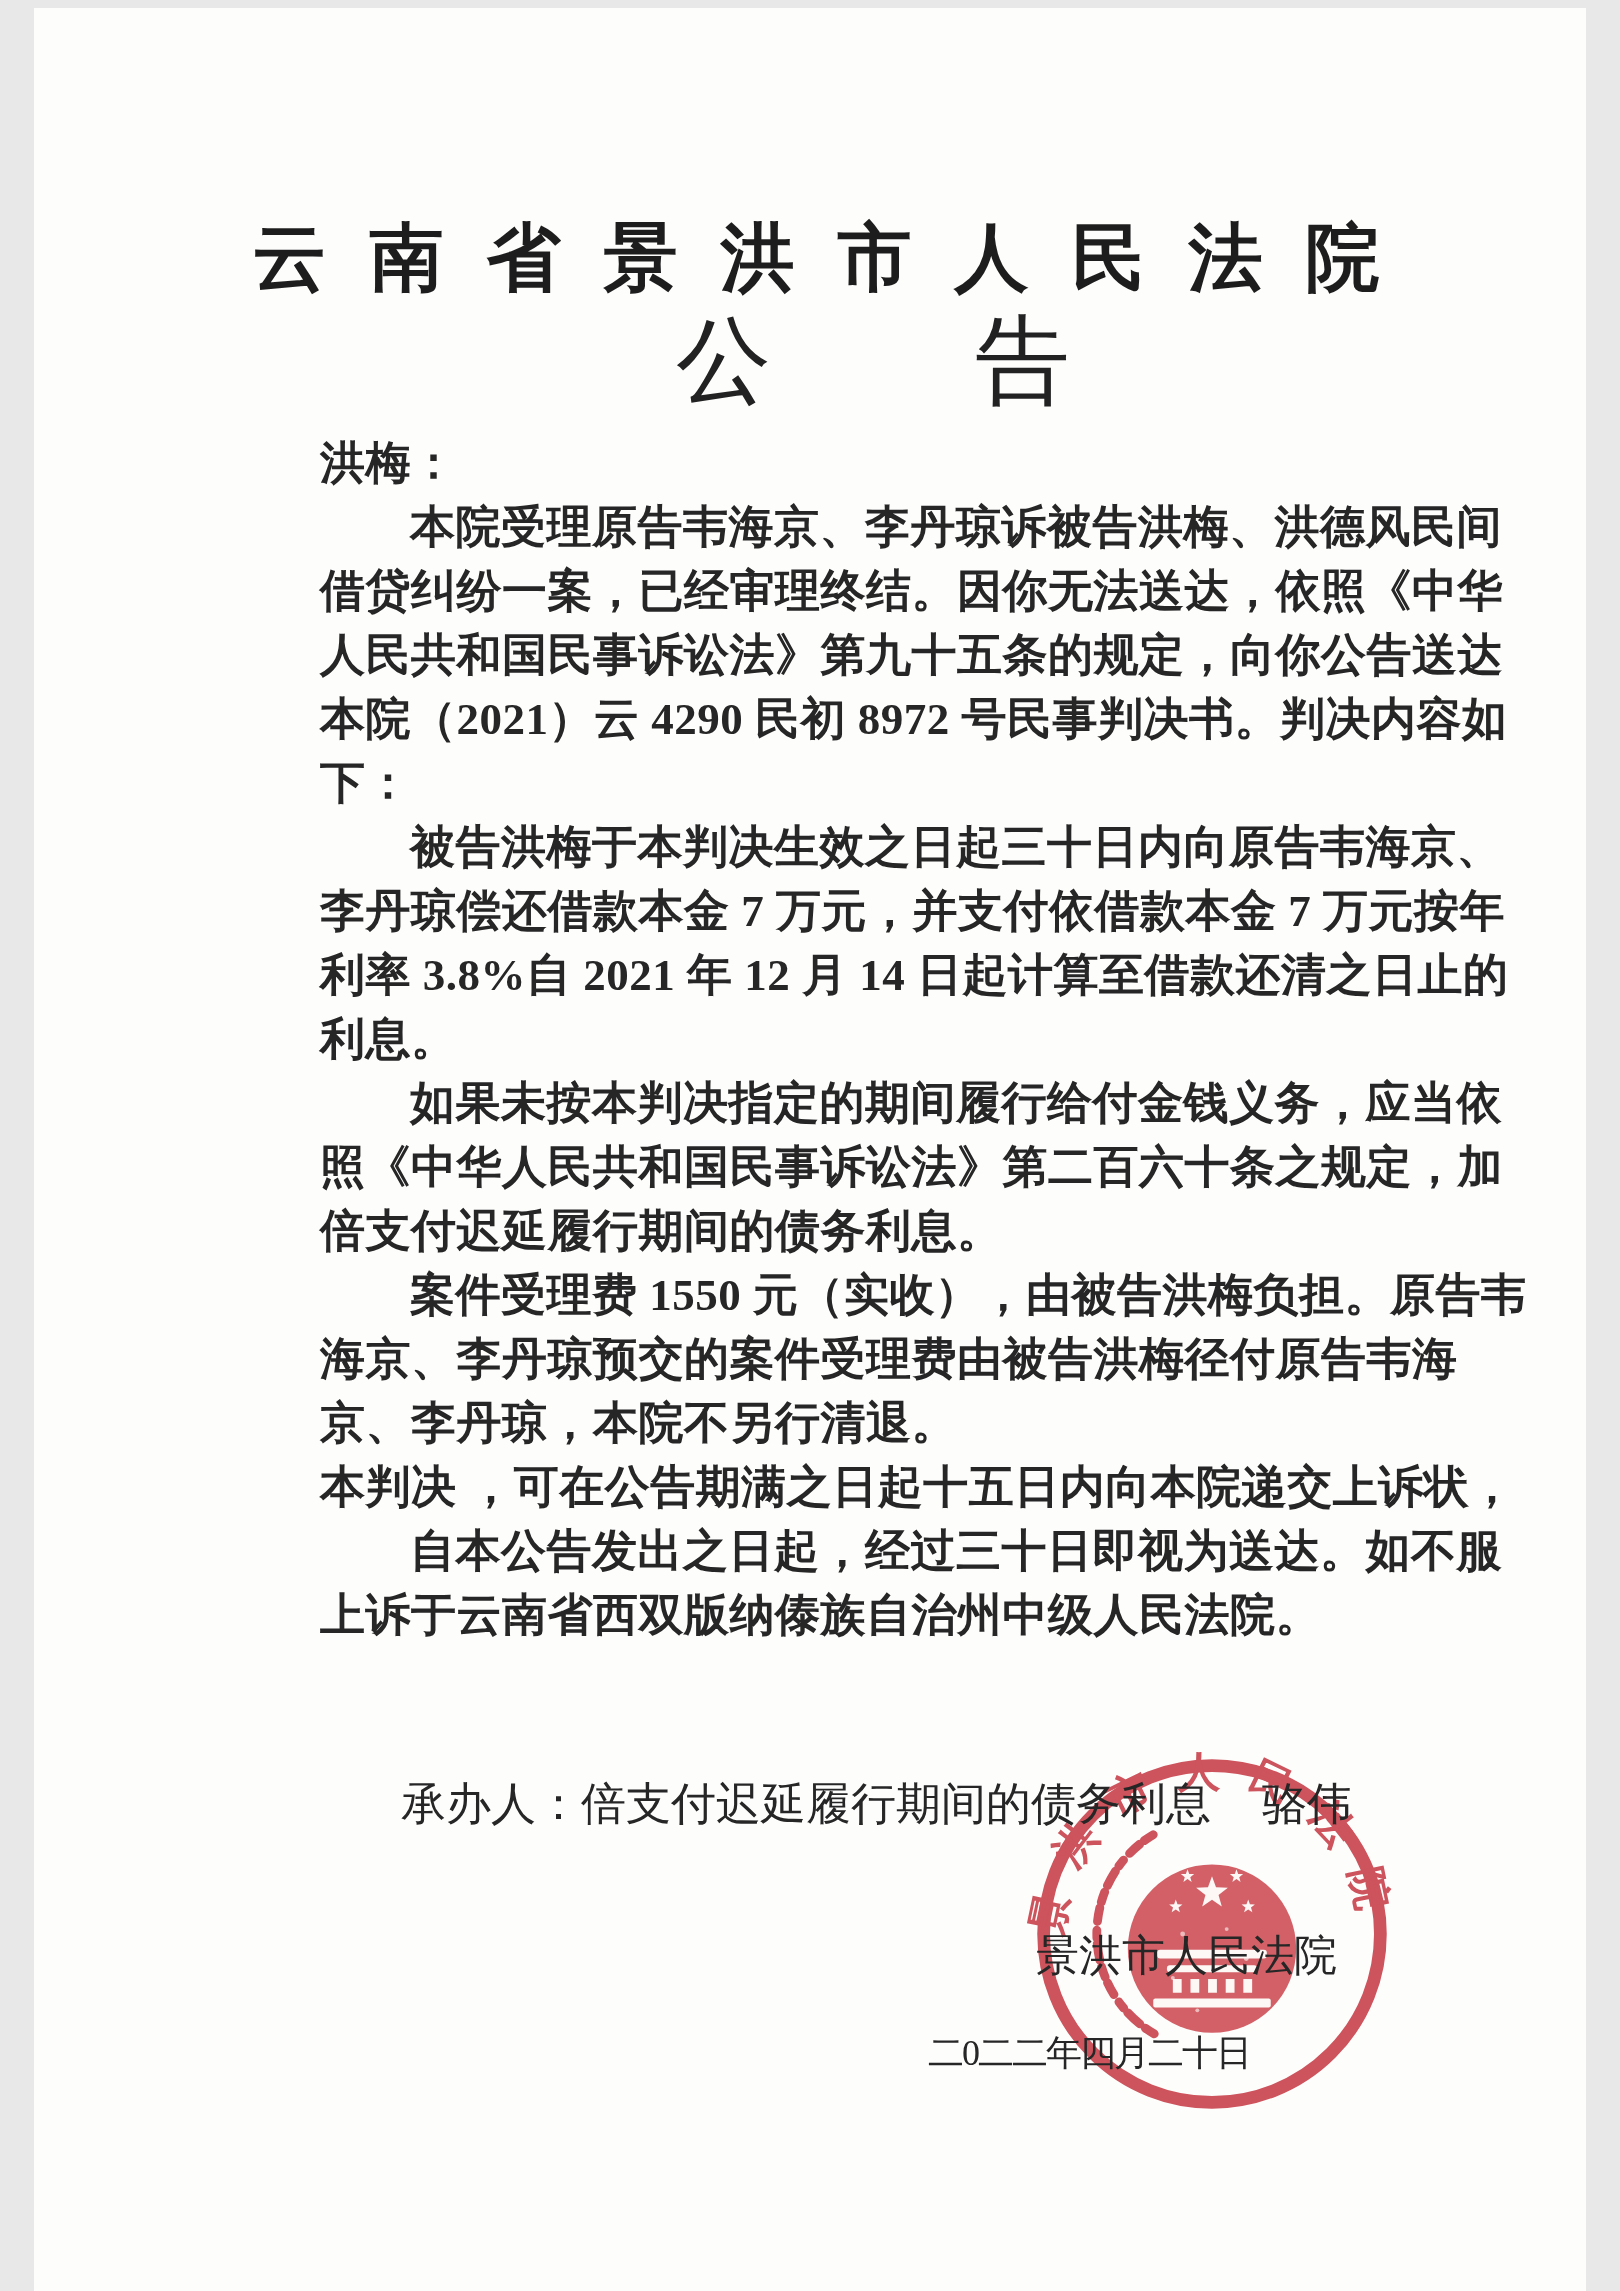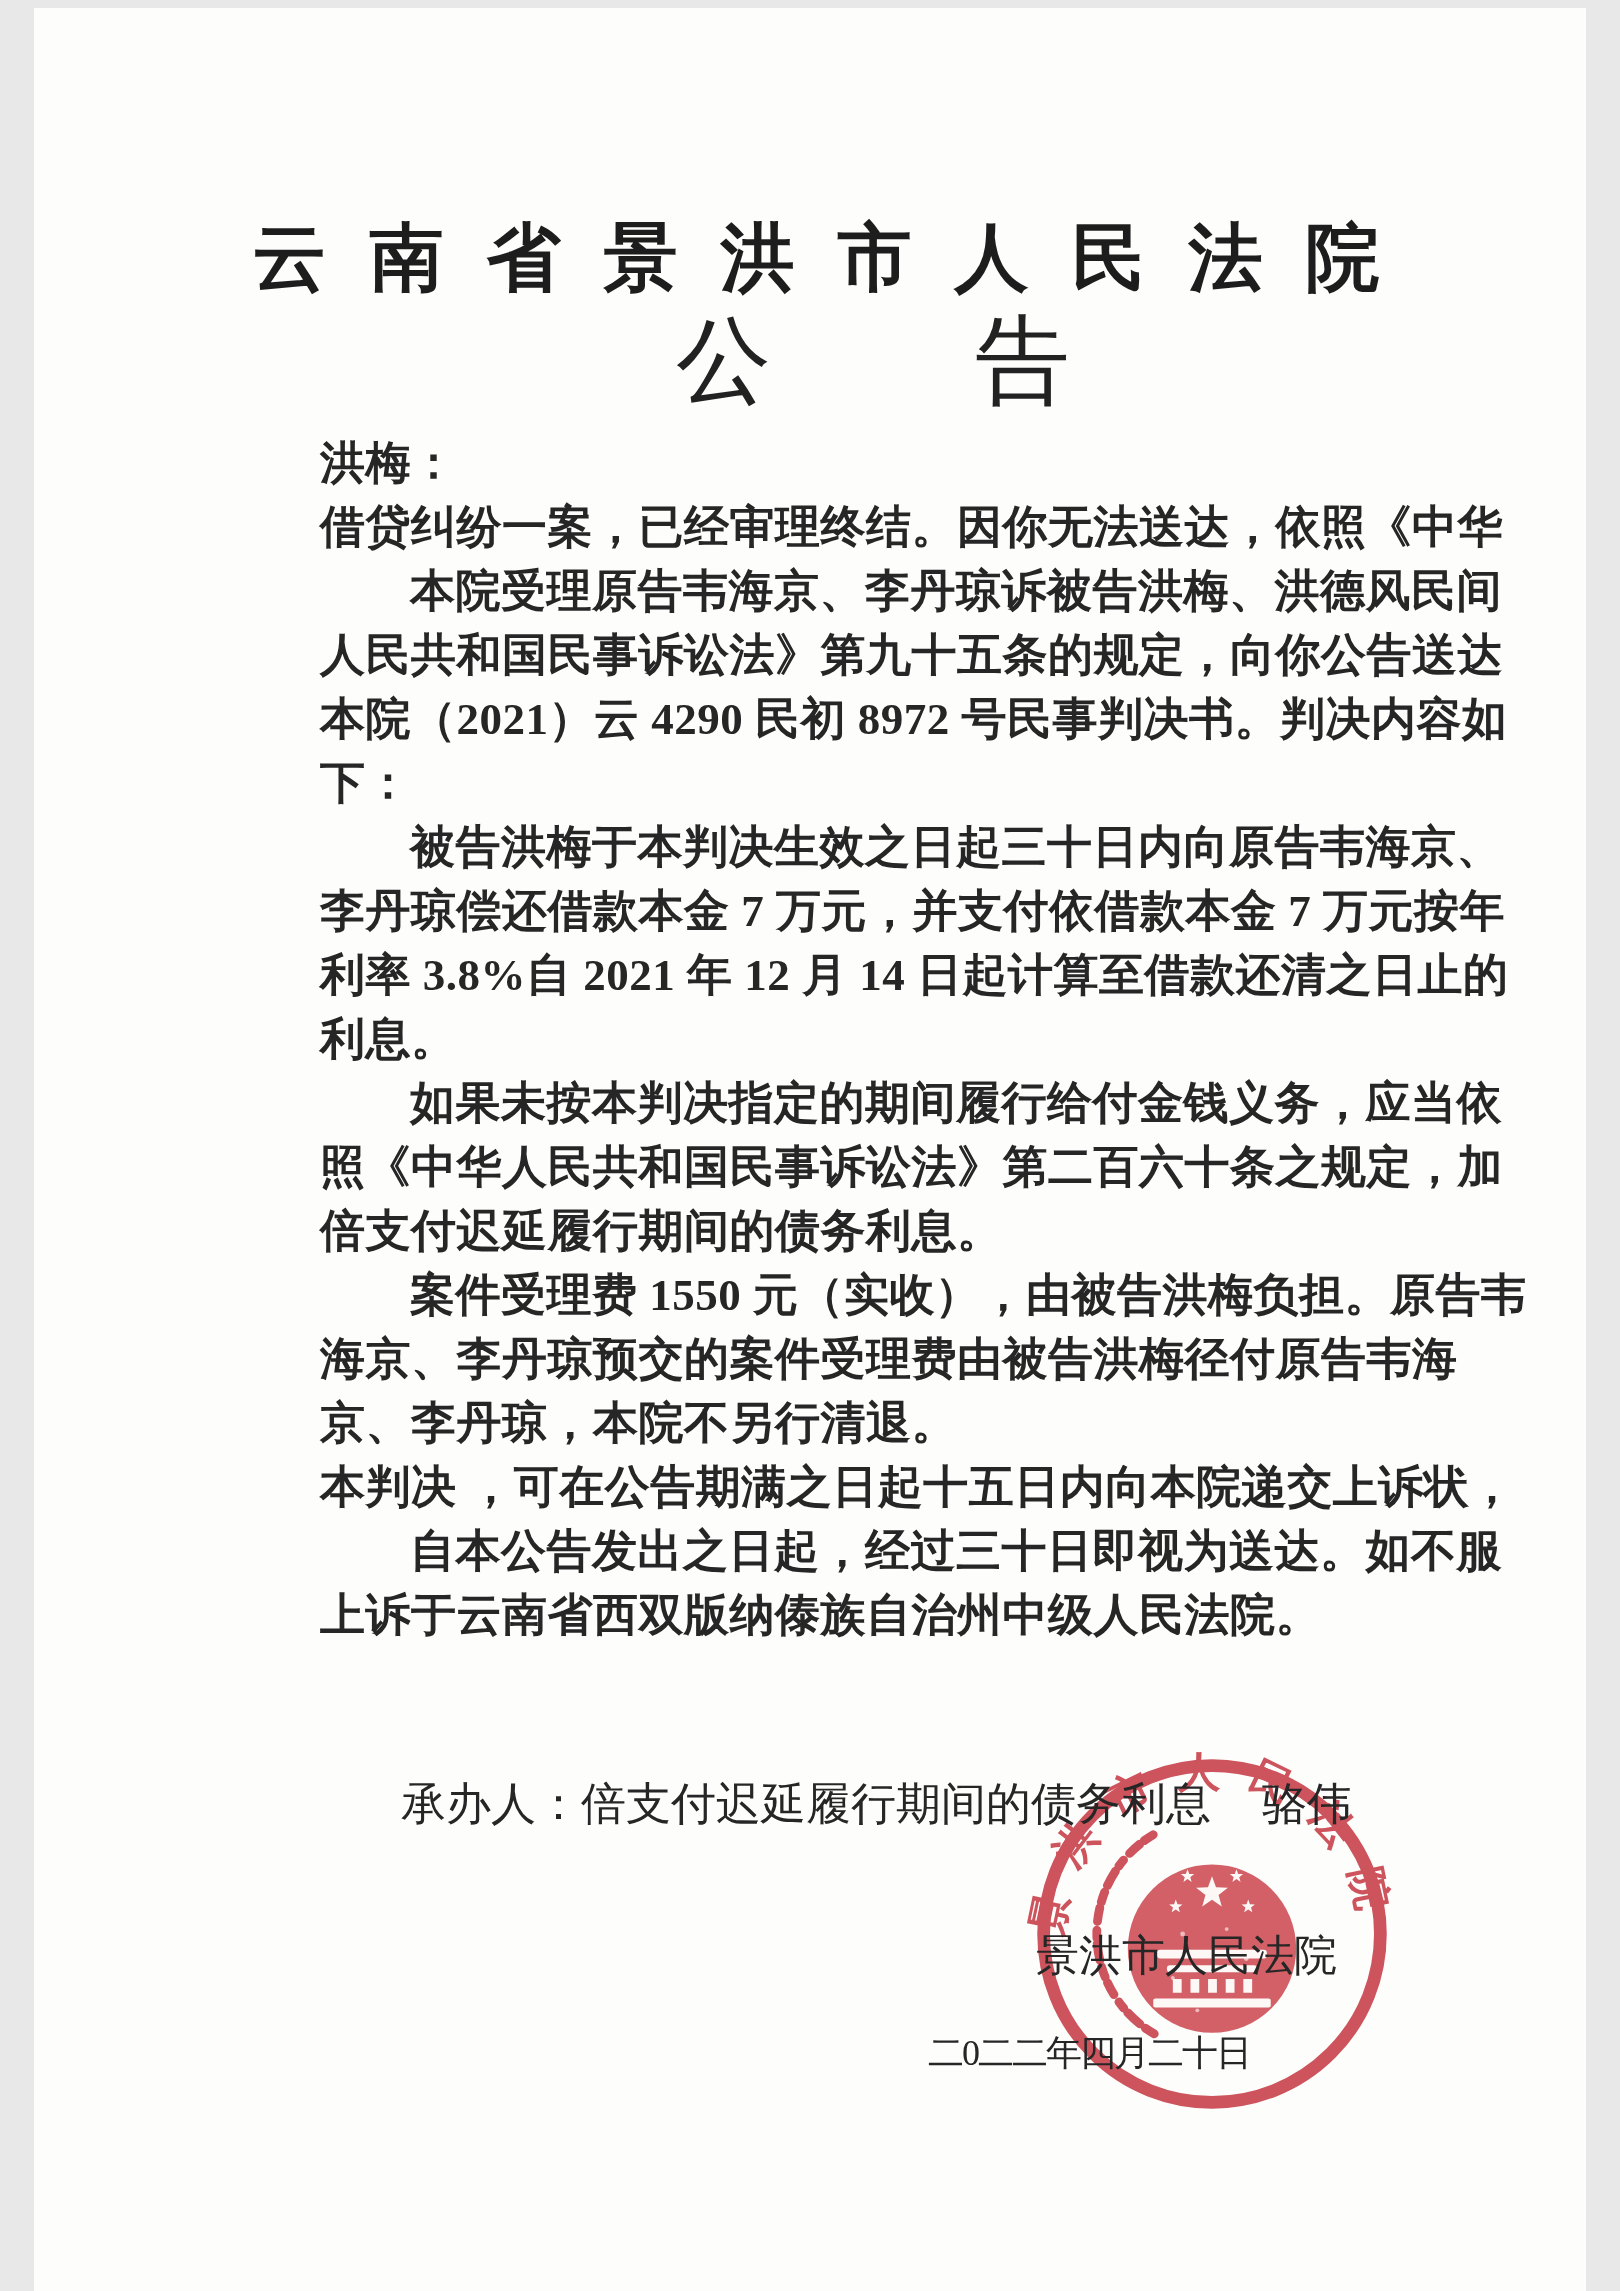--- a/index.html
+++ b/index.html
@@ -81,22 +81,22 @@
 
   <div class="court-header">云南省景洪市人民法院</div>
 
   <div class="doc-title">
     <span>公</span>
     <span>告</span>
   </div>
 
   <div class="body-block">
     <div class="bl">洪梅：</div>
+    <div class="bl ind">本院受理原告韦海京、李丹琼诉被告洪梅、洪德风民间</div>
     <div class="bl">借贷纠纷一案，已经审理终结。因你无法送达，依照《中华</div>
-    <div class="bl ind">本院受理原告韦海京、李丹琼诉被告洪梅、洪德风民间</div>
     <div class="bl">人民共和国民事诉讼法》第九十五条的规定，向你公告送达</div>
     <div class="bl">本院（2021）云 4290 民初 8972 号民事判决书。判决内容如</div>
     <div class="bl">下：</div>
     <div class="bl ind">被告洪梅于本判决生效之日起三十日内向原告韦海京、</div>
     <div class="bl">李丹琼偿还借款本金 7 万元，并支付依借款本金 7 万元按年</div>
     <div class="bl">利率 3.8%自 2021 年 12 月 14 日起计算至借款还清之日止的</div>
     <div class="bl">利息。</div>
     <div class="bl ind">如果未按本判决指定的期间履行给付金钱义务，应当依</div>
     <div class="bl">照《中华人民共和国民事诉讼法》第二百六十条之规定，加</div>
     <div class="bl">倍支付迟延履行期间的债务利息。</div>

